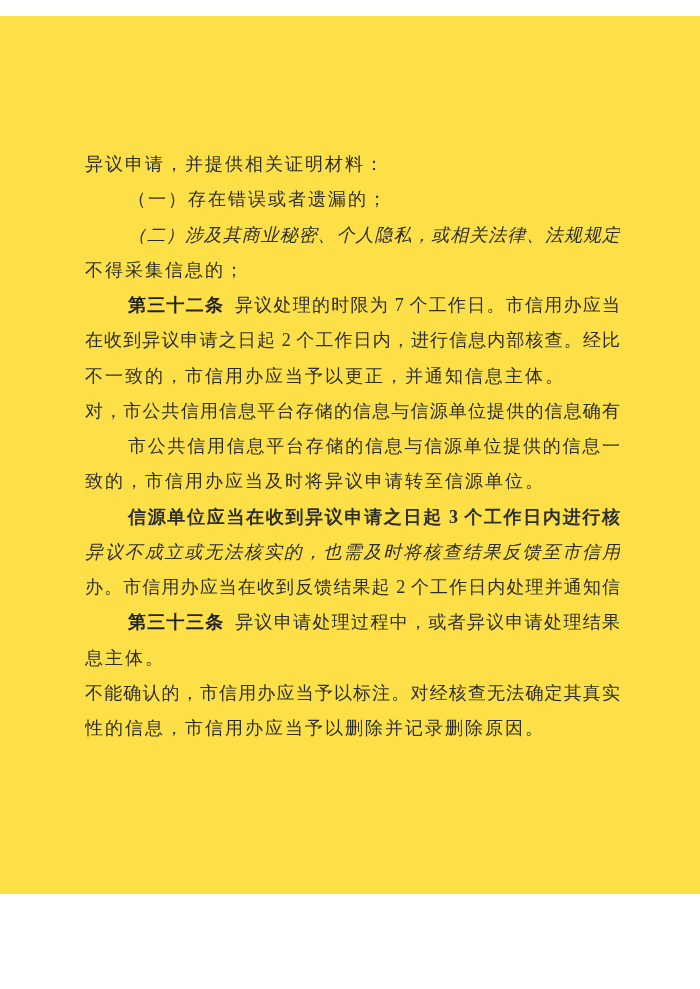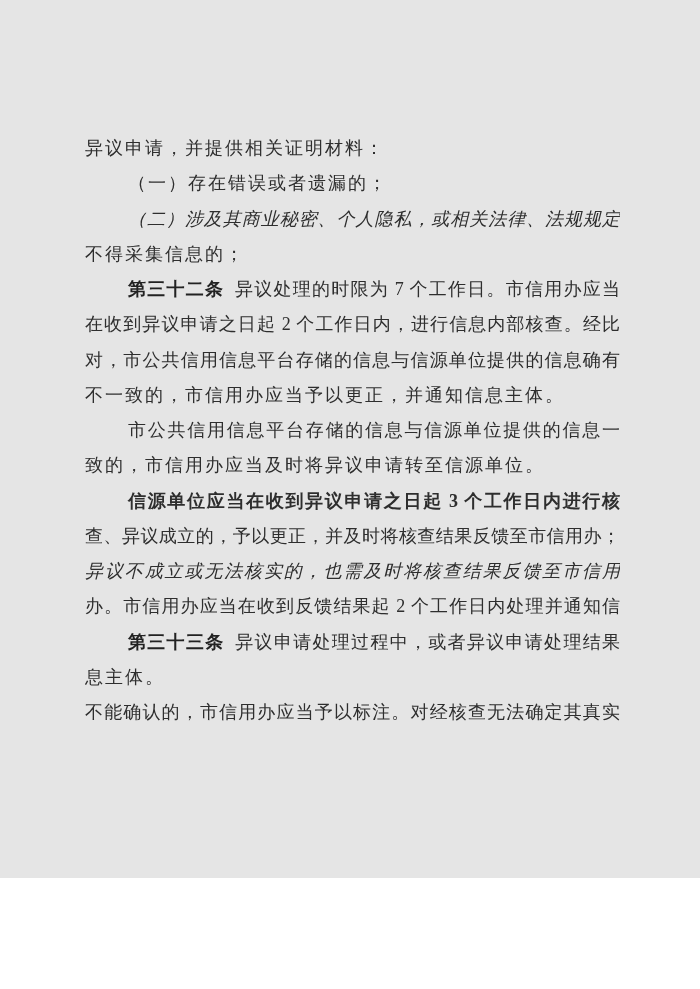--- a/index.html
+++ b/index.html
@@ -4,24 +4,25 @@
 <style>
   html, body {
     margin: 0;
     padding: 0;
     background: #ffffff;
   }
   .page {
     position: relative;
     width: 700px;
     height: 878px;
-    background: #e5e5e5;
+    background: #fde047;
     overflow: hidden;
     font-family: "Liberation Serif", "DejaVu Serif", serif;
     color: #2e2e2e;
+    margin-top: 16px;
   }
   .doc-body {
     position: absolute;
     left: 85px;
     top: 131px;
     width: 535px;
   }
   .line {
     height: 35.25px;
     line-height: 35.25px;
@@ -66,26 +67,26 @@
 <body>
 
 <div class="page">
   <div class="doc-body">
       <div class="line natural" style="padding-left: 0px;"><span class="seg">异议申请，并提供相关证明材料：</span></div>
       <div class="line natural" style="padding-left: 43px;"><span class="seg">（一）存在错误或者遗漏的；</span></div>
       <div class="line justify" style="padding-left: 43px; font-style: italic;"><span class="seg">（二）涉及其商业秘密、个人隐私，或相关法律、法规规定</span></div>
       <div class="line natural" style="padding-left: 0px;"><span class="seg">不得采集信息的；</span></div>
       <div class="line justify" style="padding-left: 43px;"><span class="seg art">第三十二条</span><span class="seg"> 异议处理的时限为 7 个工作日。市信用办应当</span></div>
       <div class="line justify" style="padding-left: 0px;"><span class="seg">在收到异议申请之日起 2 个工作日内，进行信息内部核查。经比</span></div>
+      <div class="line natural" style="padding-left: 0px;"><span class="seg">不一致的，市信用办应当予以更正，并通知信息主体。</span></div>
       <div class="line justify" style="padding-left: 0px;"><span class="seg">对，市公共信用信息平台存储的信息与信源单位提供的信息确有</span></div>
-      <div class="line natural" style="padding-left: 0px;"><span class="seg">不一致的，市信用办应当予以更正，并通知信息主体。</span></div>
       <div class="line justify" style="padding-left: 43px;"><span class="seg">市公共信用信息平台存储的信息与信源单位提供的信息一</span></div>
       <div class="line natural" style="padding-left: 0px;"><span class="seg">致的，市信用办应当及时将异议申请转至信源单位。</span></div>
       <div class="line justify" style="padding-left: 43px; font-weight: bold;"><span class="seg">信源单位应当在收到异议申请之日起 3 个工作日内进行核</span></div>
-      <div class="line justify" style="padding-left: 0px;"><span class="seg">查、异议成立的，予以更正，并及时将核查结果反馈至市信用办；</span></div>
       <div class="line justify" style="padding-left: 0px; font-style: italic;"><span class="seg">异议不成立或无法核实的，也需及时将核查结果反馈至市信用</span></div>
       <div class="line justify" style="padding-left: 0px;"><span class="seg">办。市信用办应当在收到反馈结果起 2 个工作日内处理并通知信</span></div>
       <div class="line justify" style="padding-left: 43px;"><span class="seg art">第三十三条</span><span class="seg"> 异议申请处理过程中，或者异议申请处理结果</span></div>
       <div class="line natural" style="padding-left: 0px;"><span class="seg">息主体。</span></div>
       <div class="line justify" style="padding-left: 0px;"><span class="seg">不能确认的，市信用办应当予以标注。对经核查无法确定其真实</span></div>
+      <div class="line natural" style="padding-left: 0px;"><span class="seg">性的信息，市信用办应当予以删除并记录删除原因。</span></div>
     </div>
   <div class="page-footer">— 12 —</div>
 </div>
 
 </body></html>

